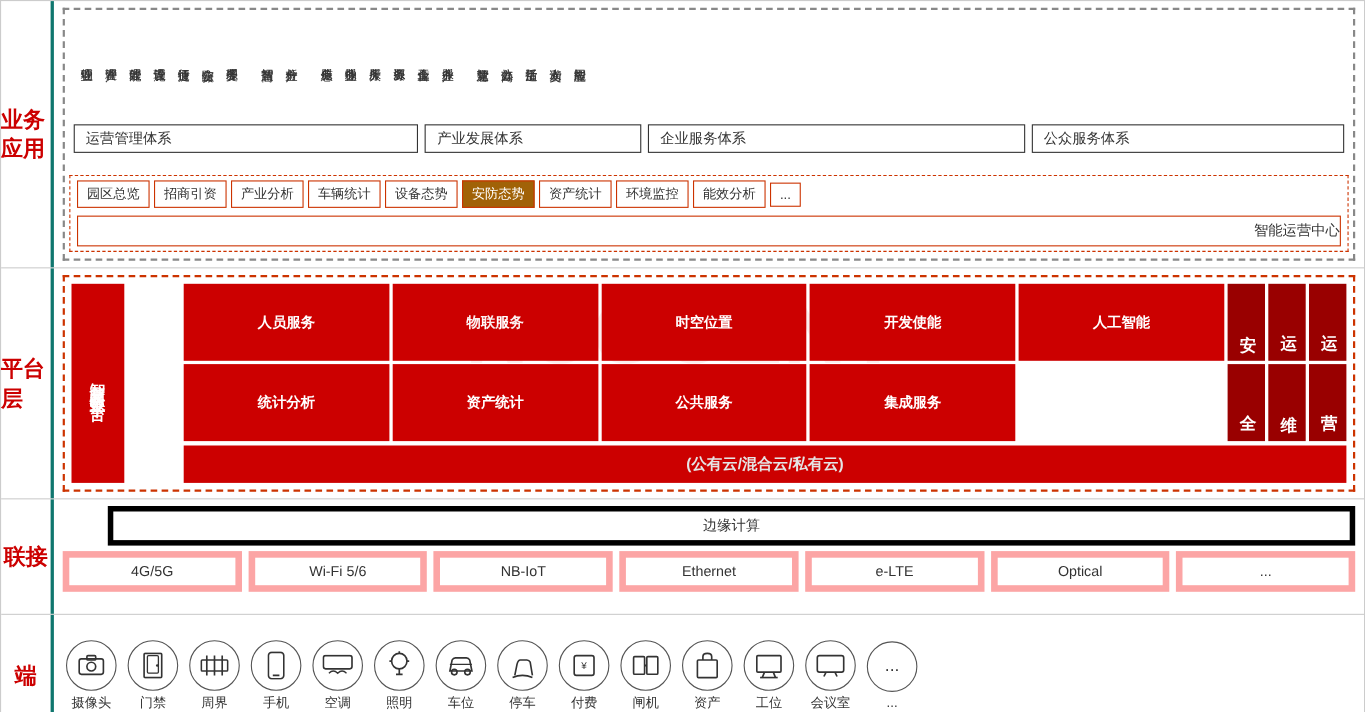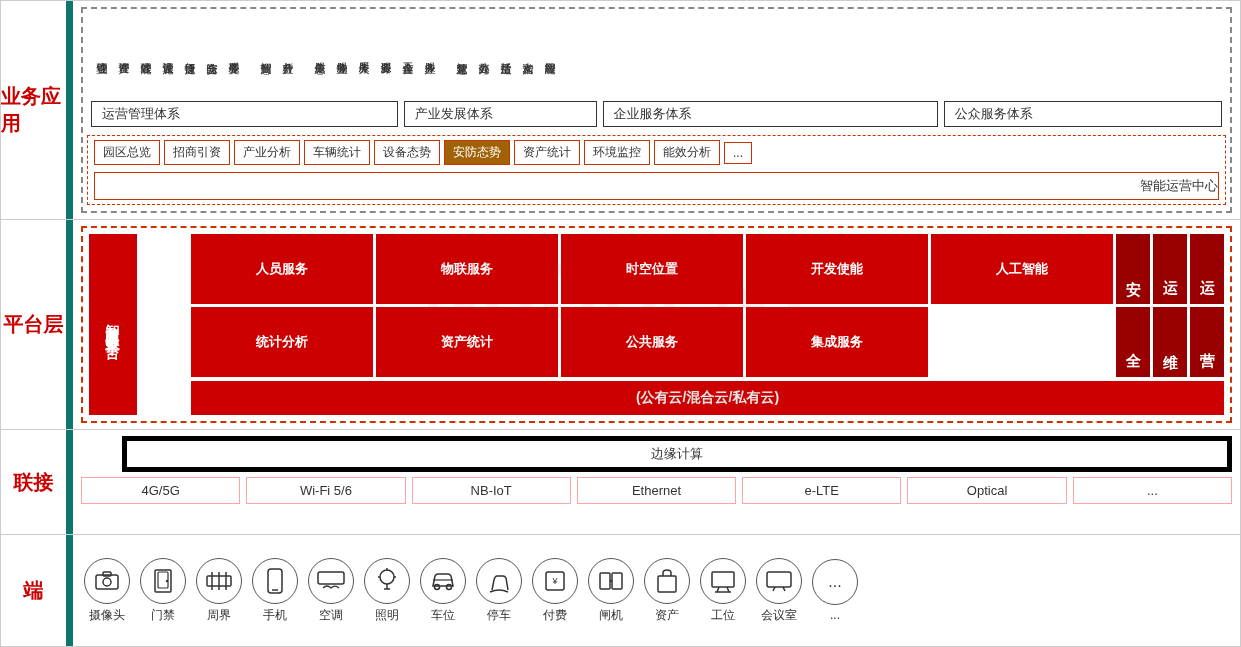--- a/index.html
+++ b/index.html
@@ -22,42 +22,42 @@
     }
     .row-wrap {
       display: flex;
       flex-direction: row;
       border-bottom: 1px solid #ccc;
     }
     .row-wrap:last-child {
       border-bottom: none;
     }
     .row-label {
-      width: 72px;
+      width: 48px;
       display: flex;
       align-items: center;
       justify-content: center;
       font-size: 20px;
       font-weight: bold;
       color: #cc0000;
-      border-right: 7px solid #0f766e;
+      border-right: 3px solid #0f766e;
       flex-shrink: 0;
     }
     .row-content {
       flex: 1;
       padding: 6px 8px;
     }
     
     .yy-inner-box {
       border: 2px dashed #888;
       padding: 4px;
       height: 100%;
       display: flex;
       flex-direction: column;
-      gap: 3px;
+      gap: 15px;
     }
     .vert-texts-row {
       display: flex;
       flex-direction: row;
       gap: 2px;
       justify-content: flex-start;
       padding: 2px 4px;
       height: 82px;
     }
     .vt-item {
@@ -203,21 +203,21 @@
       font-size: 13px;
       padding: 4px 0;
       margin-left: 41px;
     }
     .conn-row {
       display: flex;
       flex-direction: row;
       gap: 6px;
     }
     .conn-box {
-      border: 1px solid #fca5a5;
+      border: 6px solid #fca5a5;
       text-align: center;
       font-size: 13px;
       padding: 5px 0;
       flex: 1;
     }
     
     .duan-inner {
       display: flex;
       flex-direction: row;
       align-items: center;

